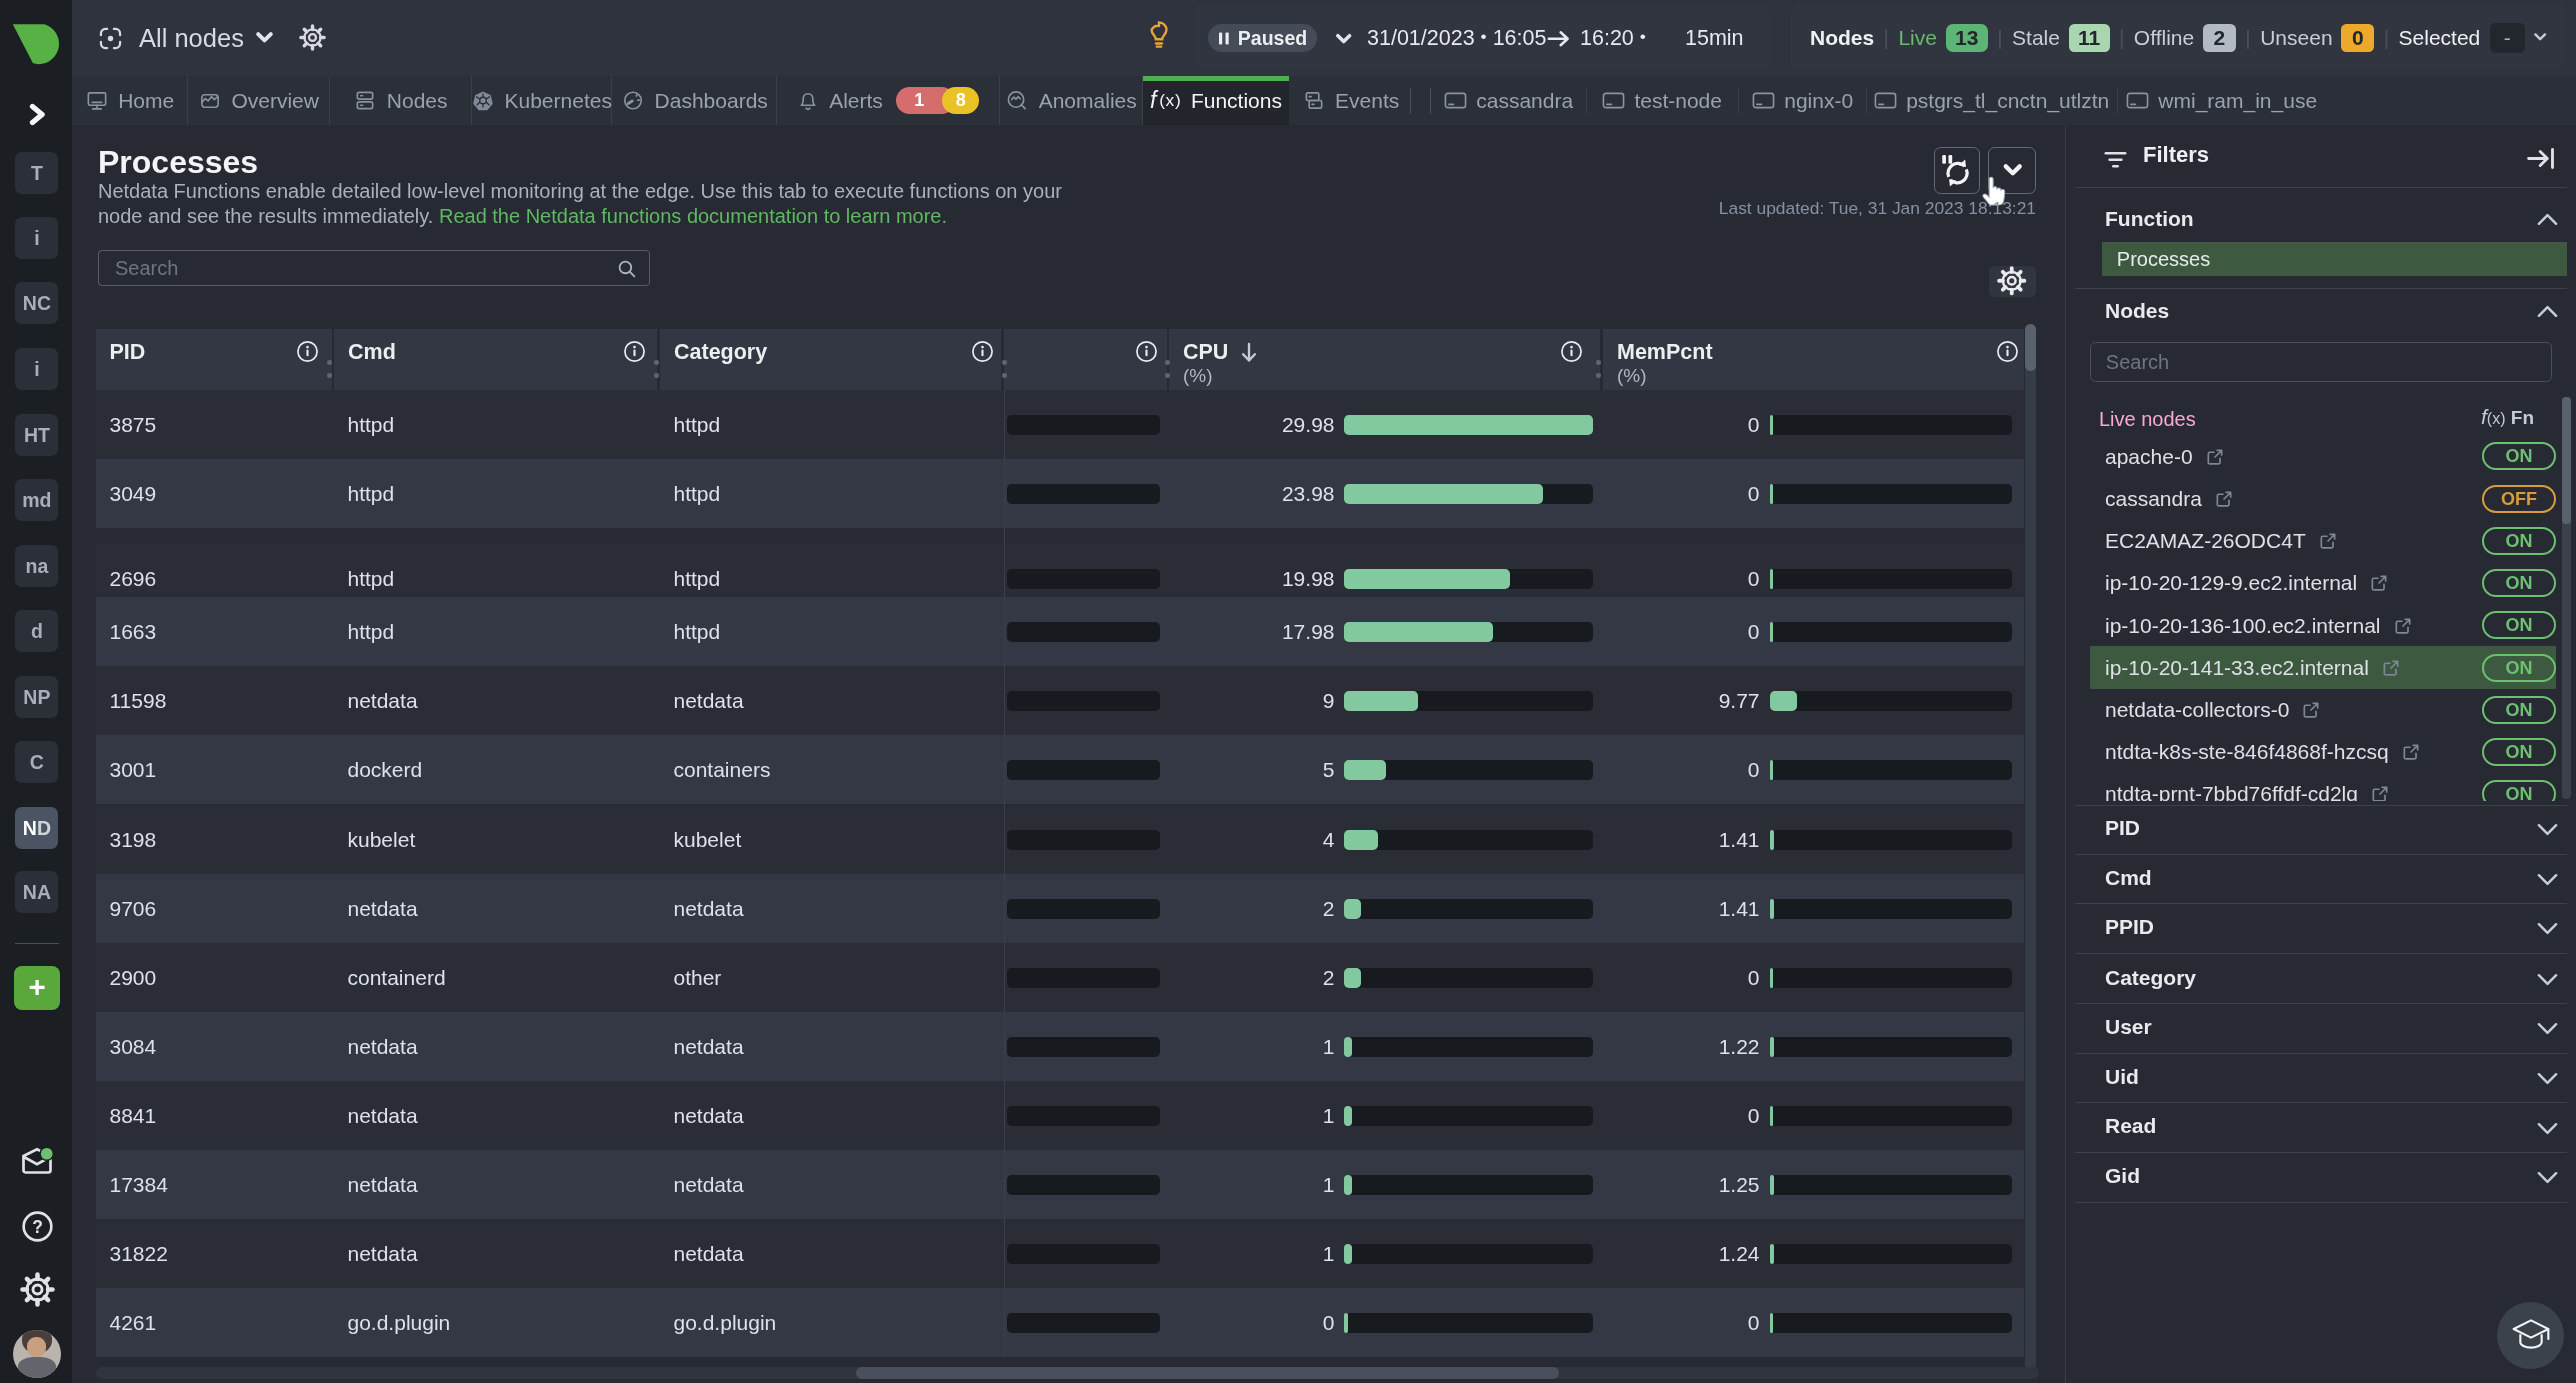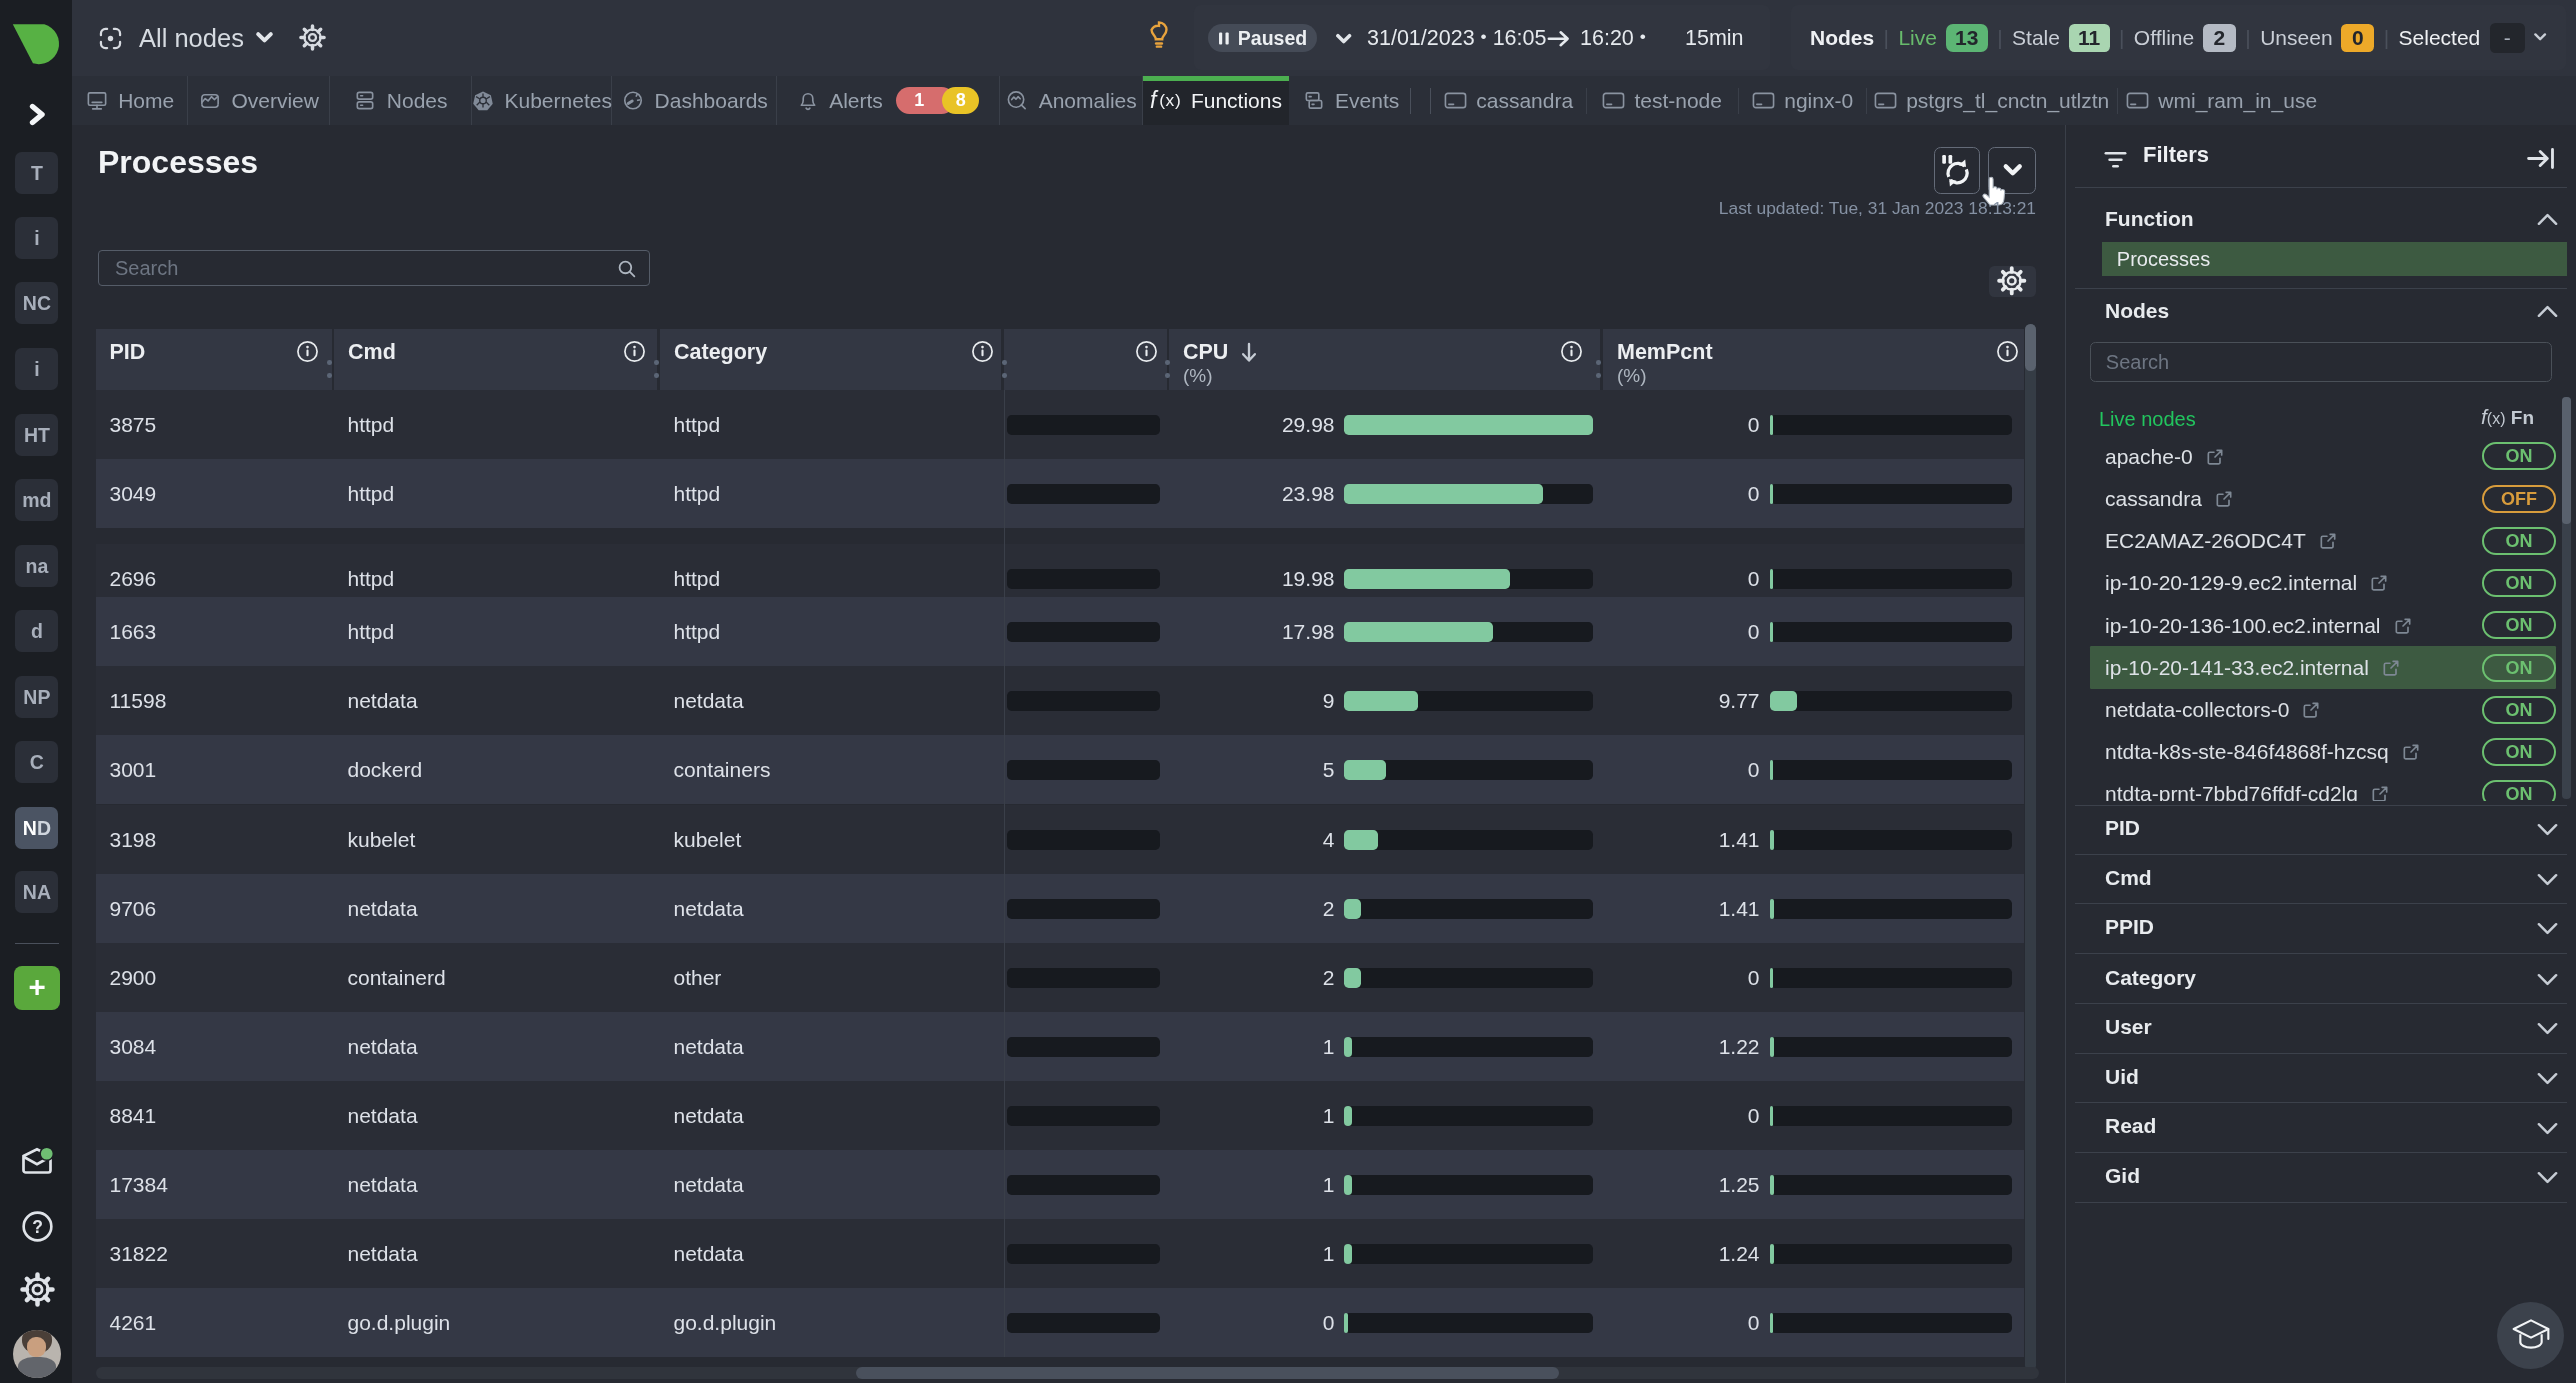--- a/index.html
+++ b/index.html
@@ -278,20 +278,21 @@
   <div class="tab" style="left:2045px;width:209px;border-right:none;justify-content:center;padding:0 6.7px">
       <svg width="23" height="19" viewBox="0 0 24 18">
         <rect x="1.5" y="1.5" width="21" height="15" rx="2.5" fill="none" stroke="#8a93a0" stroke-width="1.7"></rect>
         <path d="M5 13 h5" stroke="#8a93a0" stroke-width="1.7" stroke-linecap="round"></path>
       </svg>
       <span>wmi_ram_in_use</span>
     </div>
 </div>
 <div id="content">
   <div class="abs" style="left:26px;top:19px;font-size:32px;font-weight:bold;color:#f2f4f6">Processes</div>
+  <div class="abs" style="left:26px;top:54px;font-size:20px;line-height:25px;color:#a9b1bc;width:973px">Netdata Functions enable detailed low-level monitoring at the edge. Use this tab to execute functions on your node and see the results immediately. <span style="color:#5fb862">Read the Netdata functions documentation to learn more.</span></div>
   <div class="abs" style="left:26px;top:125px;width:552px;height:36px;border:1.3px solid #555c68;border-radius:4px">
     <span class="abs" style="left:16px;top:6px;font-size:20px;color:#6d7582">Search</span>
     <svg class="abs" style="right:12px;top:6.7px" width="21.5" height="21.5" viewBox="0 0 24 24">
         <circle cx="10.5" cy="10.5" r="6.5" fill="none" stroke="#aeb6c0" stroke-width="2"></circle>
         <path d="M15.5 15.5 l5 5" stroke="#aeb6c0" stroke-width="2" stroke-linecap="round"></path>
       </svg>
   </div>
 
   <div class="abs" style="left:1862px;top:21.5px;width:46px;height:47px;border:1.3px solid #646b78;border-radius:6.7px">
     <svg class="abs" style="left:5.4px;top:5.4px" width="34" height="34" viewBox="0 0 24 24">
@@ -614,21 +615,21 @@
     </svg>
   <div class="abs" style="left:36px;top:117px;width:465px;height:34px;background:#3d5a41;display:flex;align-items:center;padding-left:14.8px;font-size:20px;color:#e8ebee">Processes</div>
   <div class="divline" style="top:163px"></div>
   <div class="abs sechead" style="left:39px;top:174px">Nodes</div>
   <svg class="abs" style="left:470px;top:178px" width="23" height="16" viewBox="0 0 24 16">
       <path d="M3 13 l9 -9 l9 9" fill="none" stroke="#c6ccd4" stroke-width="2.6" stroke-linecap="round" stroke-linejoin="round"></path>
     </svg>
   <div class="abs" style="left:24px;top:217px;width:462px;height:40px;border:1.3px solid #4a5058;border-radius:5.4px">
     <span class="abs" style="left:14.8px;top:8px;font-size:20px;color:#6d7582">Search</span>
   </div>
-  <div class="abs" style="left:33px;top:283px;font-size:20px;color:#22c55e">Live nodes</div>
+  <div class="abs" style="left:33px;top:283px;font-size:20px;color:#f9a8d4">Live nodes</div>
   <div class="abs" style="left:415px;top:280px;font-size:19px;color:#c3cad2"><span style="font-style:italic;font-size:21px">f</span><span style="font-size:16px">(x)</span> <b>Fn</b></div>
   <div class="abs" style="left:0;top:311px;width:511px;height:365px;overflow:hidden">
     <div class="abs" style="left:0;top:-311px;width:511px;height:676px">
     <div class="nodename" style="top:311px">apache-0 <svg width="20" height="20" viewBox="0 0 24 24">
             <g fill="none" stroke="#7e8894" stroke-width="2" stroke-linecap="round" stroke-linejoin="round">
               <path d="M18 13.5 v5 a1.8 1.8 0 0 1 -1.8 1.8 h-10.4 a1.8 1.8 0 0 1 -1.8 -1.8 v-10.4 a1.8 1.8 0 0 1 1.8 -1.8 h5"></path>
               <path d="M14.5 4 h5.5 v5.5 M19.5 4.5 l-7.5 7.5"></path>
             </g>
           </svg></div>
 <div class="pill" style="left:416px;top:317px;border-color:#6cc070;color:#6cc070">ON</div>

